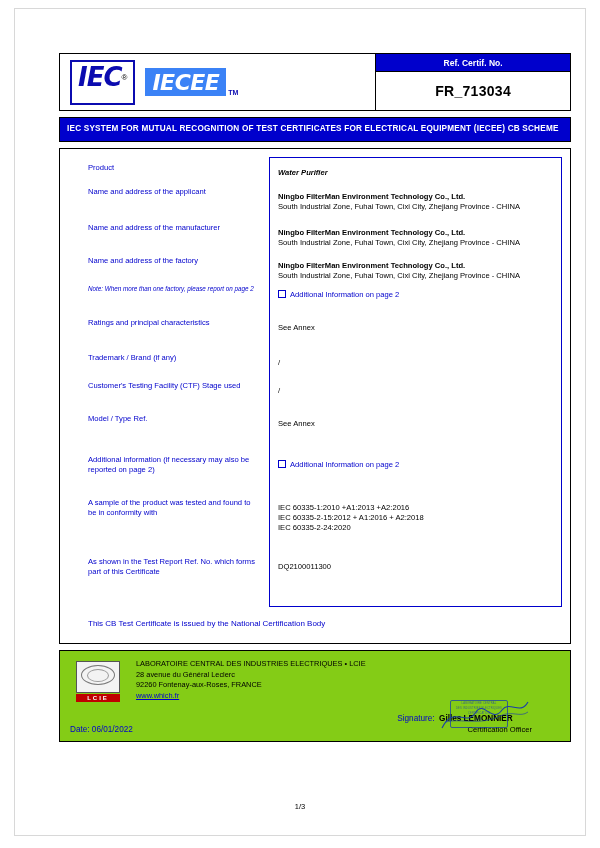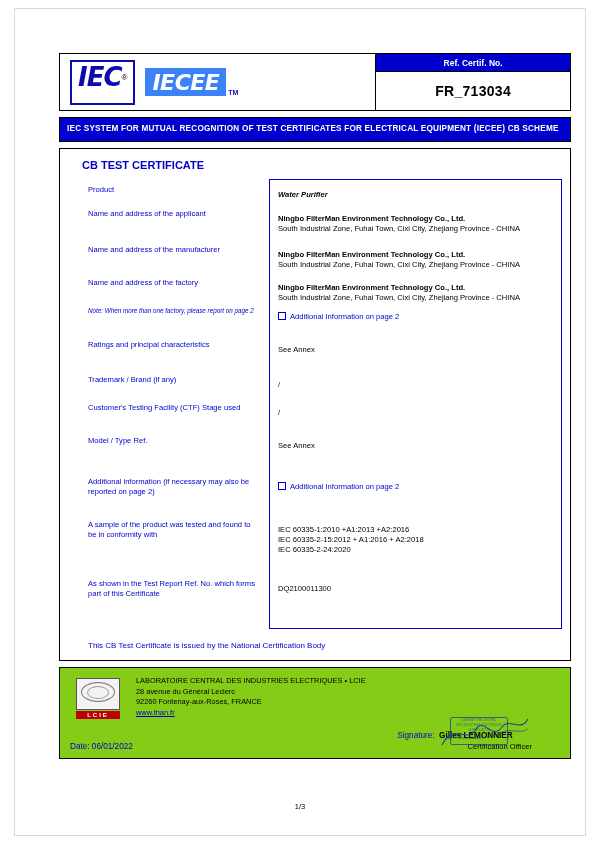--- a/index.html
+++ b/index.html
@@ -358,21 +358,20 @@
         </div>
         <div class="ref-cell">
           <div class="ref-title">Ref. Certif. No.</div>
           <div class="ref-value">FR_713034</div>
         </div>
       </div>
 
       <div class="banner">IEC SYSTEM FOR MUTUAL RECOGNITION OF TEST CERTIFICATES FOR ELECTRICAL EQUIPMENT (IECEE) CB SCHEME</div>
 
       <div class="body-box">
-        <div class="cb-title">CB TEST CERTIFICATE</div>
 
         <div class="grid">
           <div class="col-left">
             <div class="lbl" style="padding-top:6px;height:24px;">Product</div>
             <div class="lbl" style="height:36px;">Name and address of the applicant</div>
             <div class="lbl" style="height:33px;">Name and address of the manufacturer</div>
             <div class="lbl" style="height:29px;">Name and address of the factory</div>
             <div class="note" style="height:33px;">Note: When more than one factory, please report on page 2</div>
             <div class="lbl" style="height:35px;">Ratings and principal characteristics</div>
             <div class="lbl" style="height:28px;">Trademark / Brand (if any)</div>
@@ -424,21 +423,21 @@
             <div class="lcie-mark">
               <span class="arc"></span>
               <span class="arc2"></span>
             </div>
             <div class="lcie-word">LCIE</div>
           </div>
           <div class="ncb-text">
             <div class="ncb-name">LABORATOIRE CENTRAL DES INDUSTRIES ELECTRIQUES • LCIE</div>
             <div>28 avenue du Général Leclerc</div>
             <div>92260 Fontenay-aux-Roses, FRANCE</div>
-            <div><a href="#">www.than.fr</a></div>
+            <div><a href="#">www.which.fr</a></div>
           </div>
         </div>
 
         <div class="footer-line">
           <div class="date-txt">
             <span>Date:</span>
             <span>06/01/2022</span>
           </div>
           <div class="sig-wrap">
             <svg class="scribble" viewBox="0 0 90 34">

